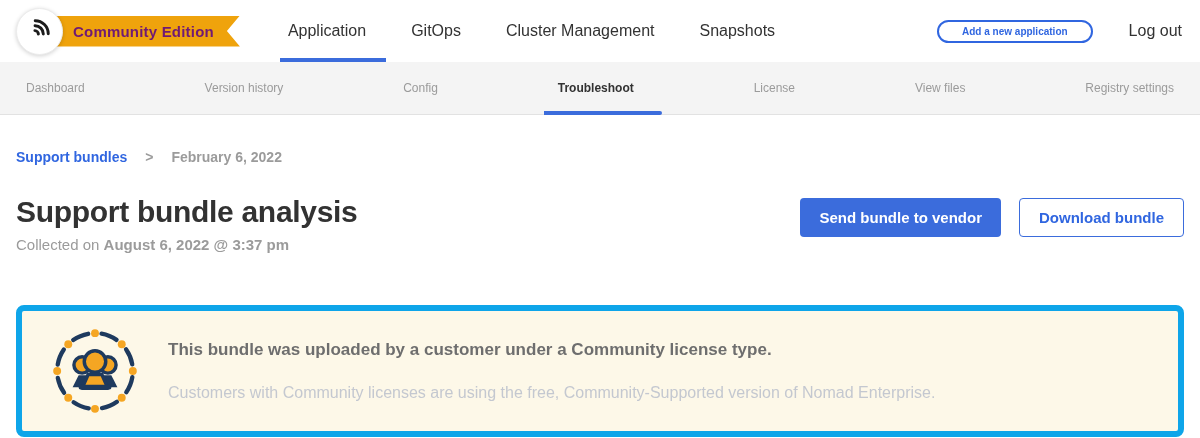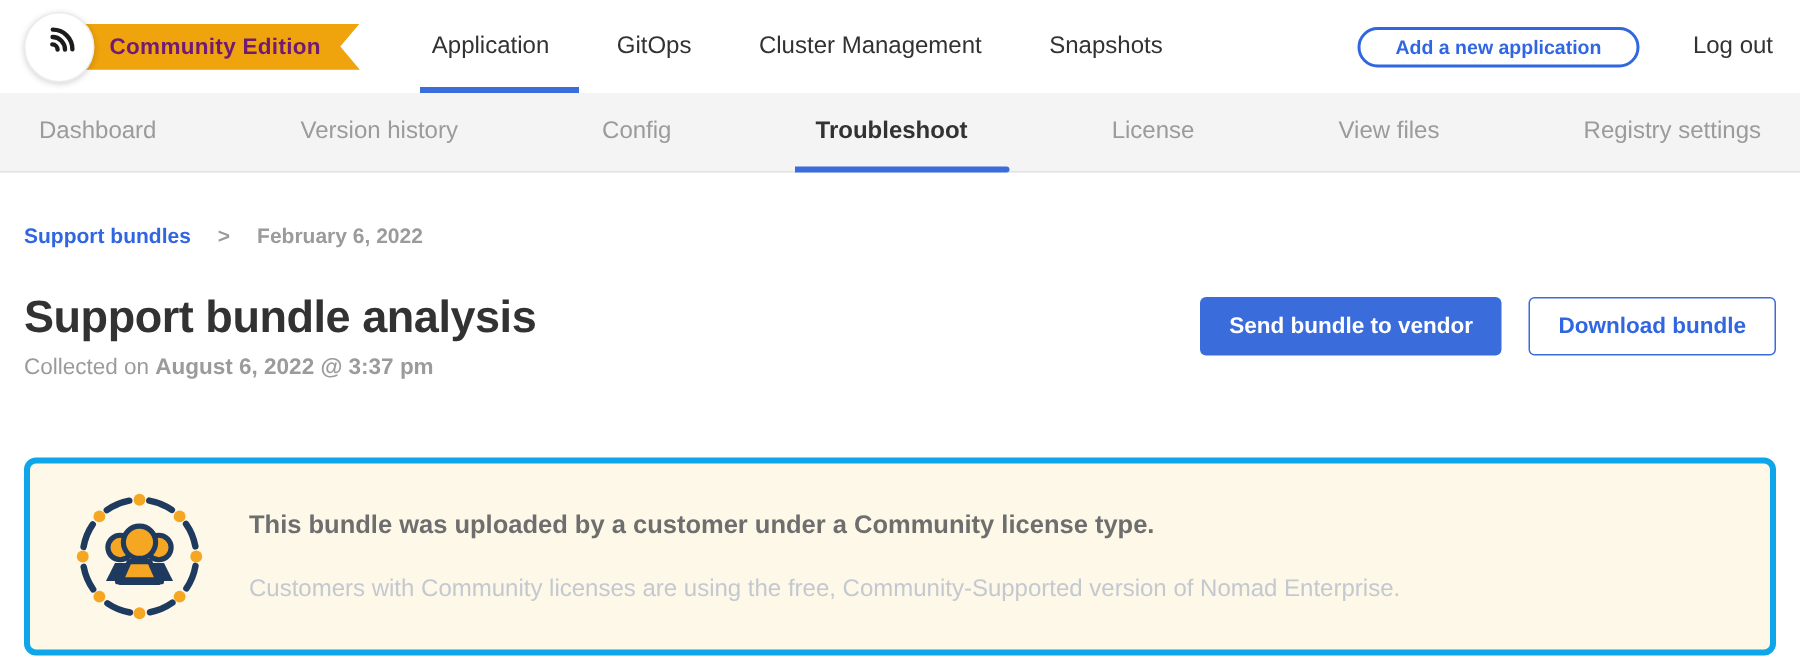--- a/index.html
+++ b/index.html
@@ -32,31 +32,31 @@
   }
   .topnav-item.active { }
   .topnav-item.active::after {
     content:""; position:absolute; left:-6px; right:-18px; bottom:0;
     height:4px; background:#3B6CDC;
   }
   .header-right { margin-left:auto; display:flex; align-items:center; gap:36px; margin-right:18px; }
   .add-app-btn {
     border:2px solid #3066E0; color:#3066E0; background:#fff;
     font-family:"Liberation Sans",sans-serif;
-    font-size:13px; font-weight:bold; padding:4px 23px; border-radius:21px; cursor:pointer;
+    font-size:10px; font-weight:bold; padding:4px 23px; border-radius:21px; cursor:pointer;
   }
   .logout { font-size:16px; color:#323232; cursor:pointer; }
 
   
   .subnav {
     height:53px; background:#F4F4F4; border-bottom:1px solid #E2E2E2;
     display:flex; align-items:center; justify-content:space-between; padding:0 22px;
   }
   .subnav-item {
-    height:100%; display:flex; align-items:center; font-size:16px;
+    height:100%; display:flex; align-items:center; font-size:12px;
     color:#9B9B9B; cursor:pointer; position:relative; padding:0 4px;
   }
   .subnav-item.active { color:#323232; font-weight:bold; }
   .subnav-item.active::after {
     content:""; position:absolute; left:-10px; right:-24px; bottom:-1px;
     height:4px; background:#3B6CDC; border-radius:0 2px 2px 0;
   }
 
   
   .content { padding:0 16px; }
@@ -70,21 +70,21 @@
   .collected { margin-top:7px; font-size:15px; color:#9B9B9B; }
   .collected .date { font-weight:bold; }
 
   .actions { display:flex; gap:18px; padding-top:3px; }
   .btn { font-family:"Liberation Sans",sans-serif; font-size:15px; font-weight:bold; border-radius:4px; cursor:pointer; }
   .btn-primary { background:#3B6CDC; color:#fff; border:none; padding:11px 19px; }
   .btn-secondary { background:#fff; color:#3066E0; border:1.5px solid #3B6CDC; padding:10px 19px; }
 
   
   .banner {
-    margin-top:52px; height:132px; border:4px solid #0ea5e9; background:#FDF8E8;
+    margin-top:52px; height:132px; border:6px solid #0ea5e9; background:#FDF8E8;
     border-radius:8px; display:flex; align-items:center; padding:0 24px; gap:30px;
   }
   .banner-icon { flex:0 0 auto; width:86px; height:86px; margin-left:6px; }
   .banner-text { display:flex; flex-direction:column; }
   .banner-heading { font-size:17px; font-weight:bold; color:#6E6E6E; }
   .banner-body { margin-top:24px; font-size:16px; color:#C4C8D0; }
 </style>
 </head>
 <body>
 

